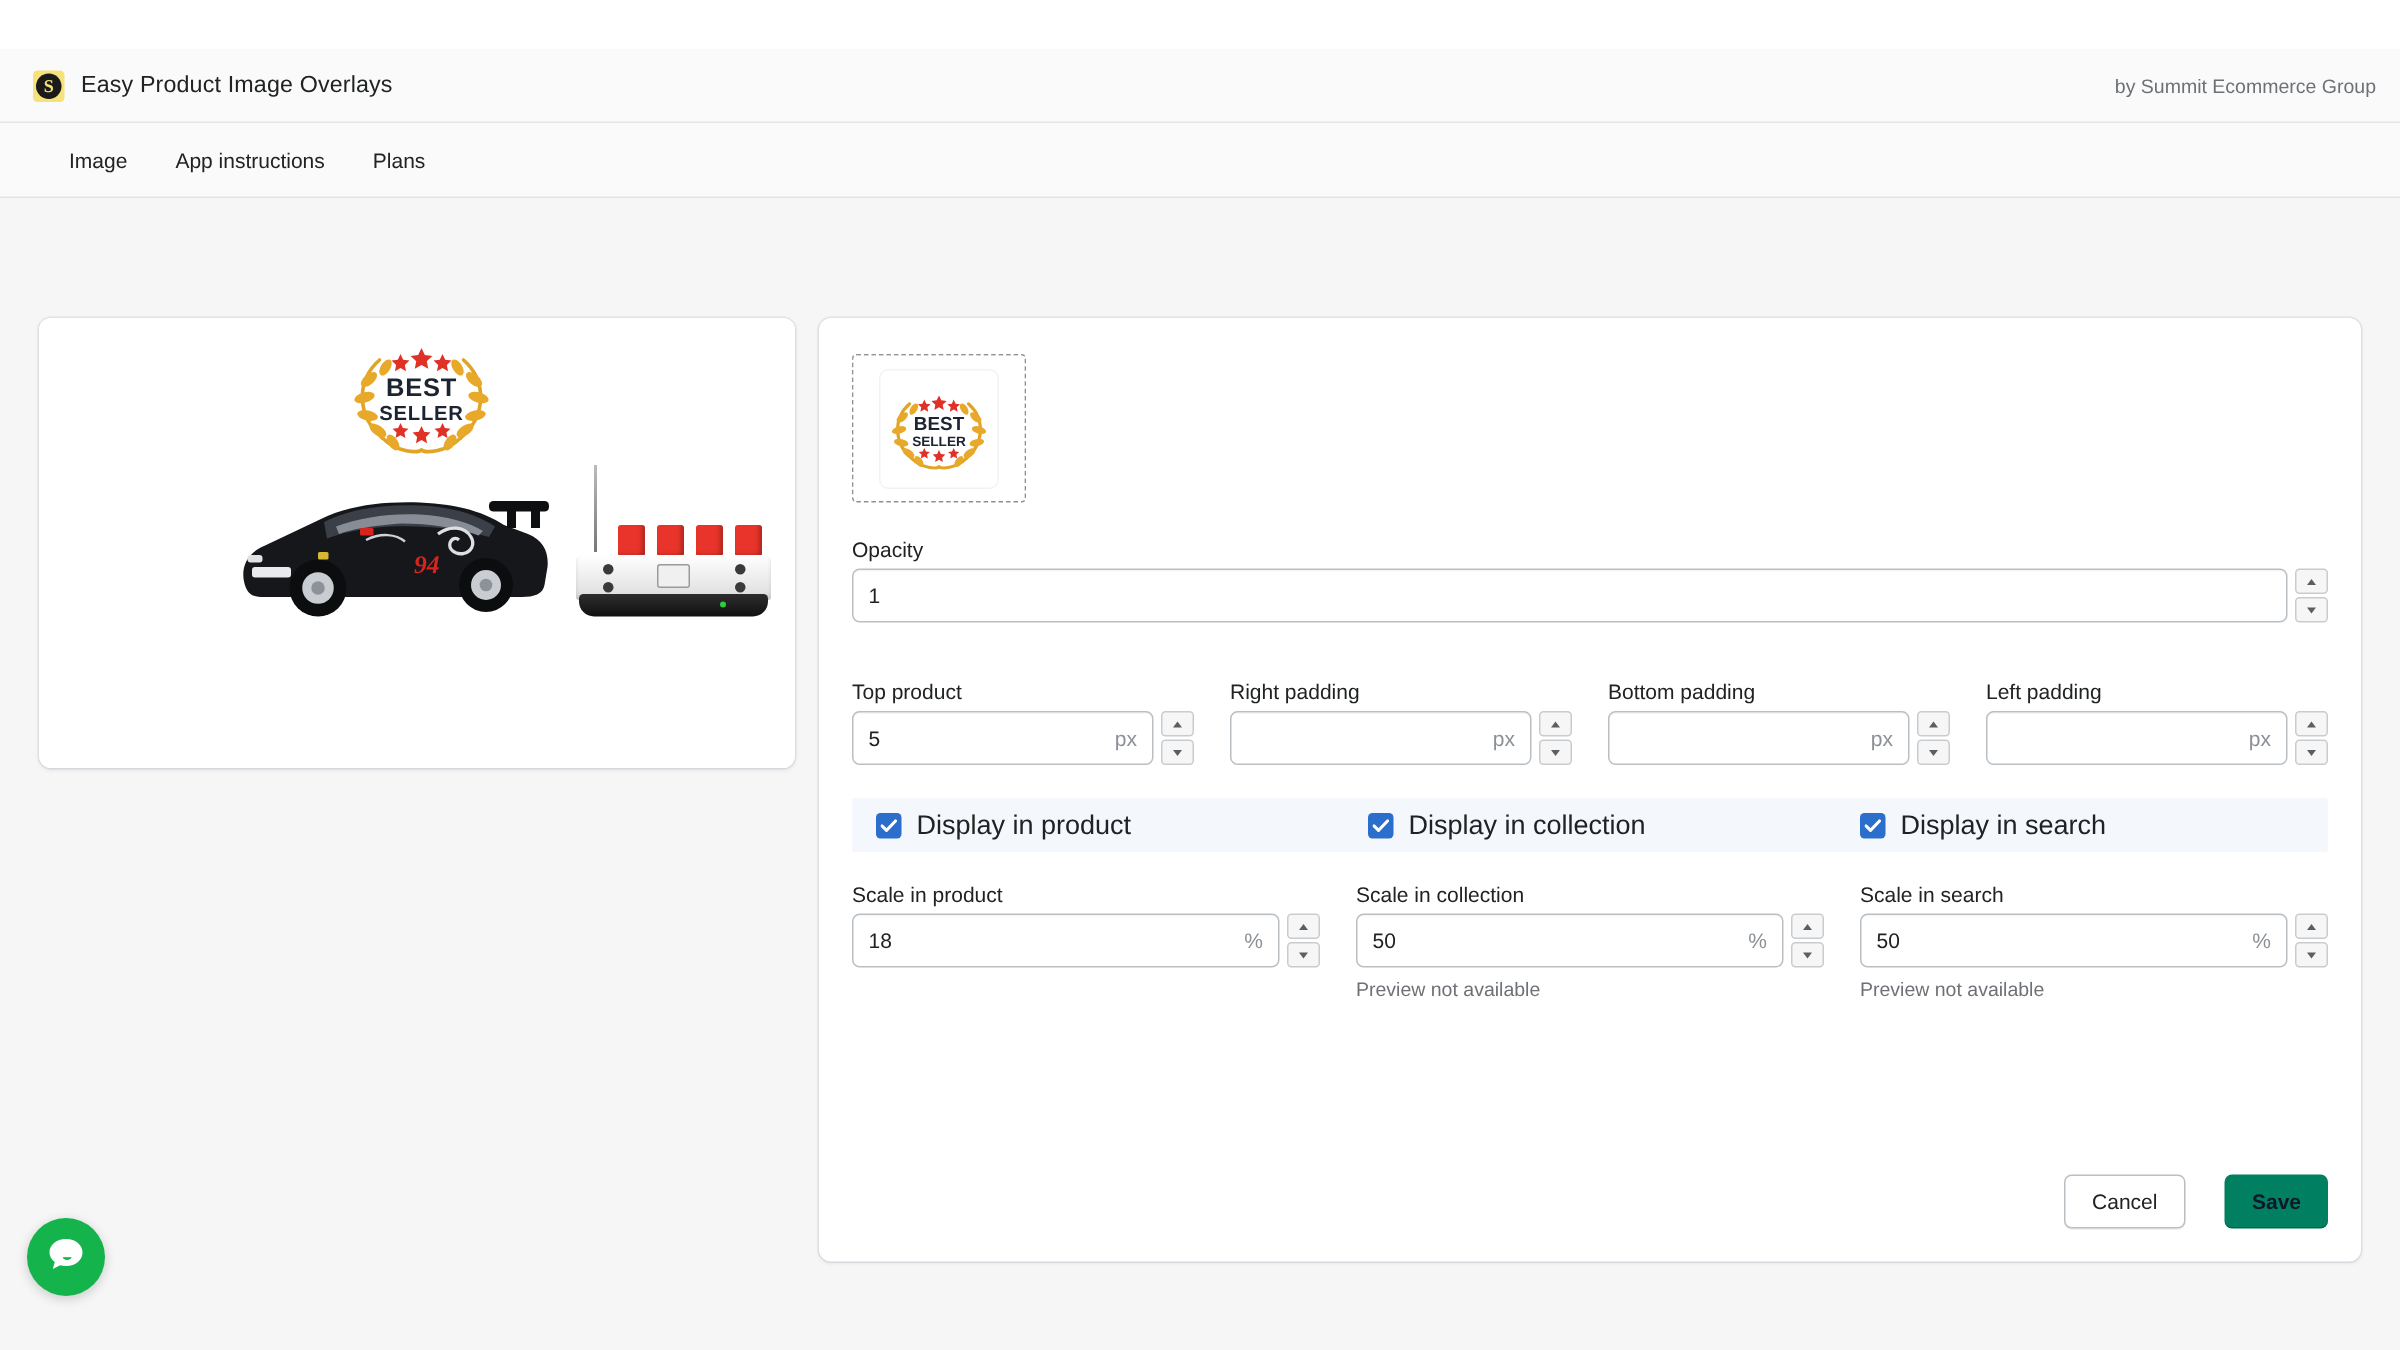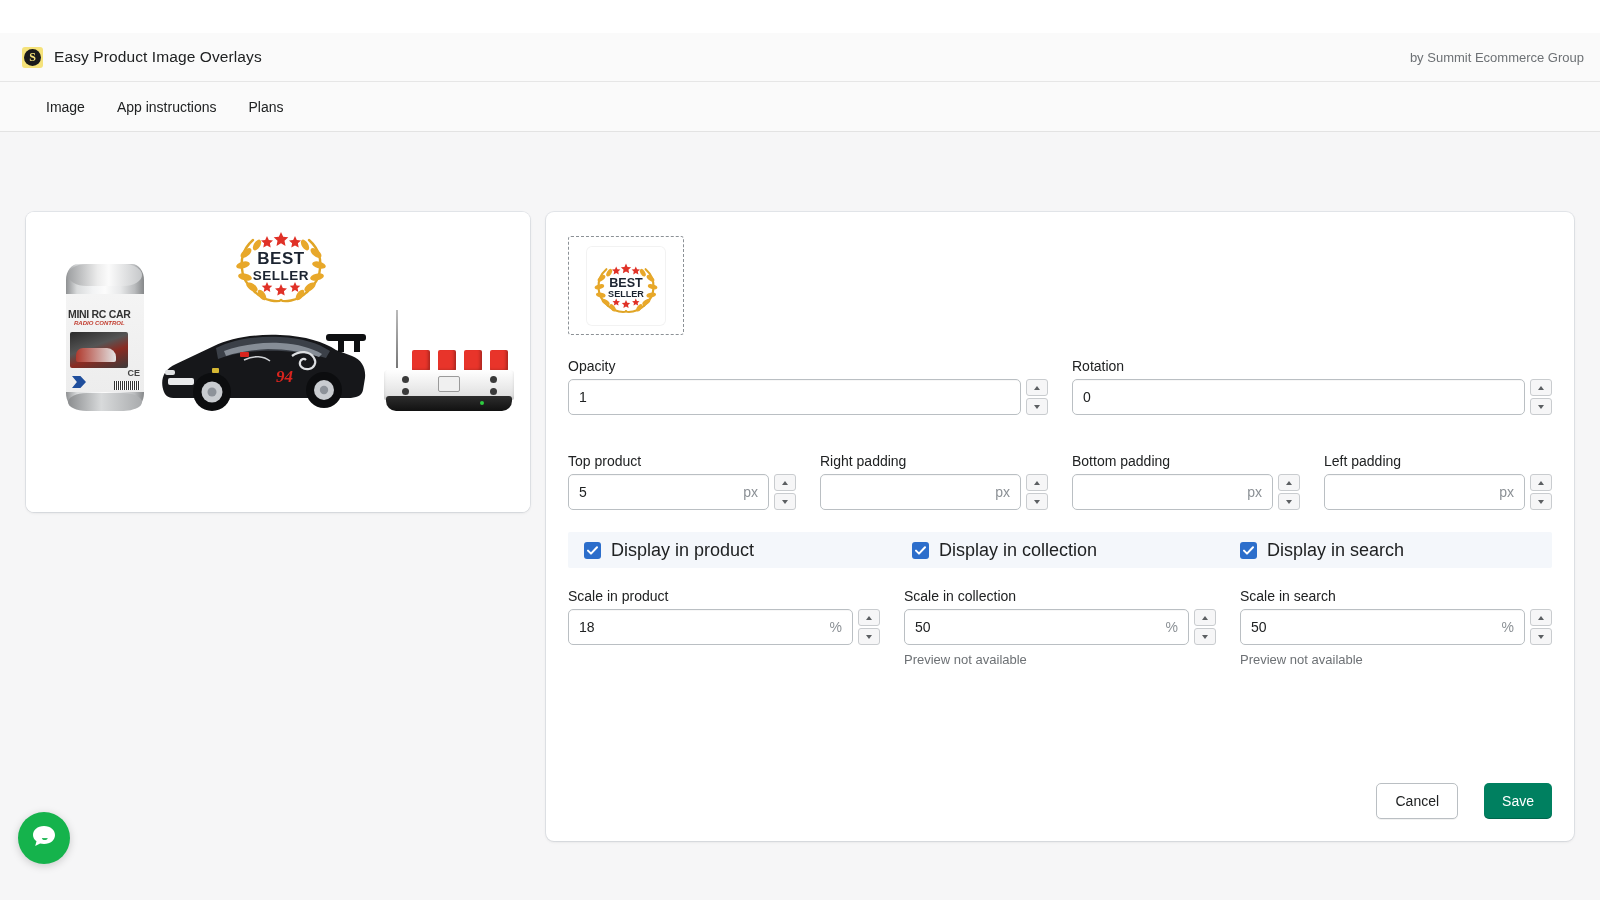--- a/index.html
+++ b/index.html
@@ -325,23 +325,24 @@
     display: flex; align-items: center; justify-content: center;
     cursor: pointer; border: none;
     font-family: "Liberation Sans", sans-serif;
   }
   .btn-secondary {
     background: #ffffff; color: #202223;
     border: 1px solid #babfc3;
     box-shadow: 0 1px 0 rgba(0,0,0,0.05);
   }
   .btn-primary {
-    background: #008060; color: #ffffff;
+    background: #008060; color: #0f172a;
     box-shadow: inset 0 -1px 0 rgba(0,0,0,0.2);
     min-width: 66px;
+    font-weight: bold;
   }
 
   
   .chat-launcher {
     position: absolute; left: 18px; bottom: 36px;
     width: 52px; height: 52px; border-radius: 50%;
     background: #15b34c;
     display: flex; align-items: center; justify-content: center;
     cursor: pointer;
     box-shadow: 0 2px 8px rgba(0,0,0,0.18);
@@ -367,33 +368,20 @@
   <div class="nav-bar">
     <div class="nav-item">Image</div>
     <div class="nav-item">App instructions</div>
     <div class="nav-item">Plans</div>
   </div>
 
 
   <div class="preview-card">
     <div class="preview-stage">
 
-      <div class="pp-can">
-        <div class="can-body"></div>
-        <div class="can-label">
-          <div class="can-text">MINI RC CAR</div>
-          <div class="can-sub">RADIO CONTROL</div>
-          <div class="can-photo"></div>
-          <div class="can-ce">CE</div>
-          <div class="can-bar"></div>
-          <div class="can-k"></div>
-        </div>
-        <div class="can-top"></div>
-        <div class="can-bot"></div>
-      </div>
 
       <div class="pp-badge">
         <svg viewBox="0 0 100 88" width="100" height="88" aria-hidden="true">
           <g fill="none" stroke="#e0a526" stroke-width="2.4" stroke-linecap="round">
             <path d="M22 20 C6 34 7 58 24 72"></path>
             <path d="M78 20 C94 34 93 58 76 72"></path>
             <path d="M24 72 C34 82 48 82 50 80"></path>
             <path d="M76 72 C66 82 52 82 50 80"></path>
           </g>
           <g fill="#e8a82a">
@@ -517,36 +505,20 @@
           <div class="stepper">
             <button>
                 <span class="arrow-up"></span>
               </button>
             <button>
                 <span class="arrow-dn"></span>
               </button>
           </div>
         </div>
       </div>
-      <div class="field">
-        <span class="field-label">Rotation</span>
-        <div class="input-wrap">
-          <div class="txt-input">
-            <span class="val">0</span>
-          </div>
-          <div class="stepper">
-            <button>
-                <span class="arrow-up"></span>
-              </button>
-            <button>
-                <span class="arrow-dn"></span>
-              </button>
-          </div>
-        </div>
-      </div>
     </div>
 
     <div class="row mt">
       <div class="field">
       </div>
     </div>
 
     <div class="row mt">
       <div class="field">
         <span class="field-label">Top product</span>

